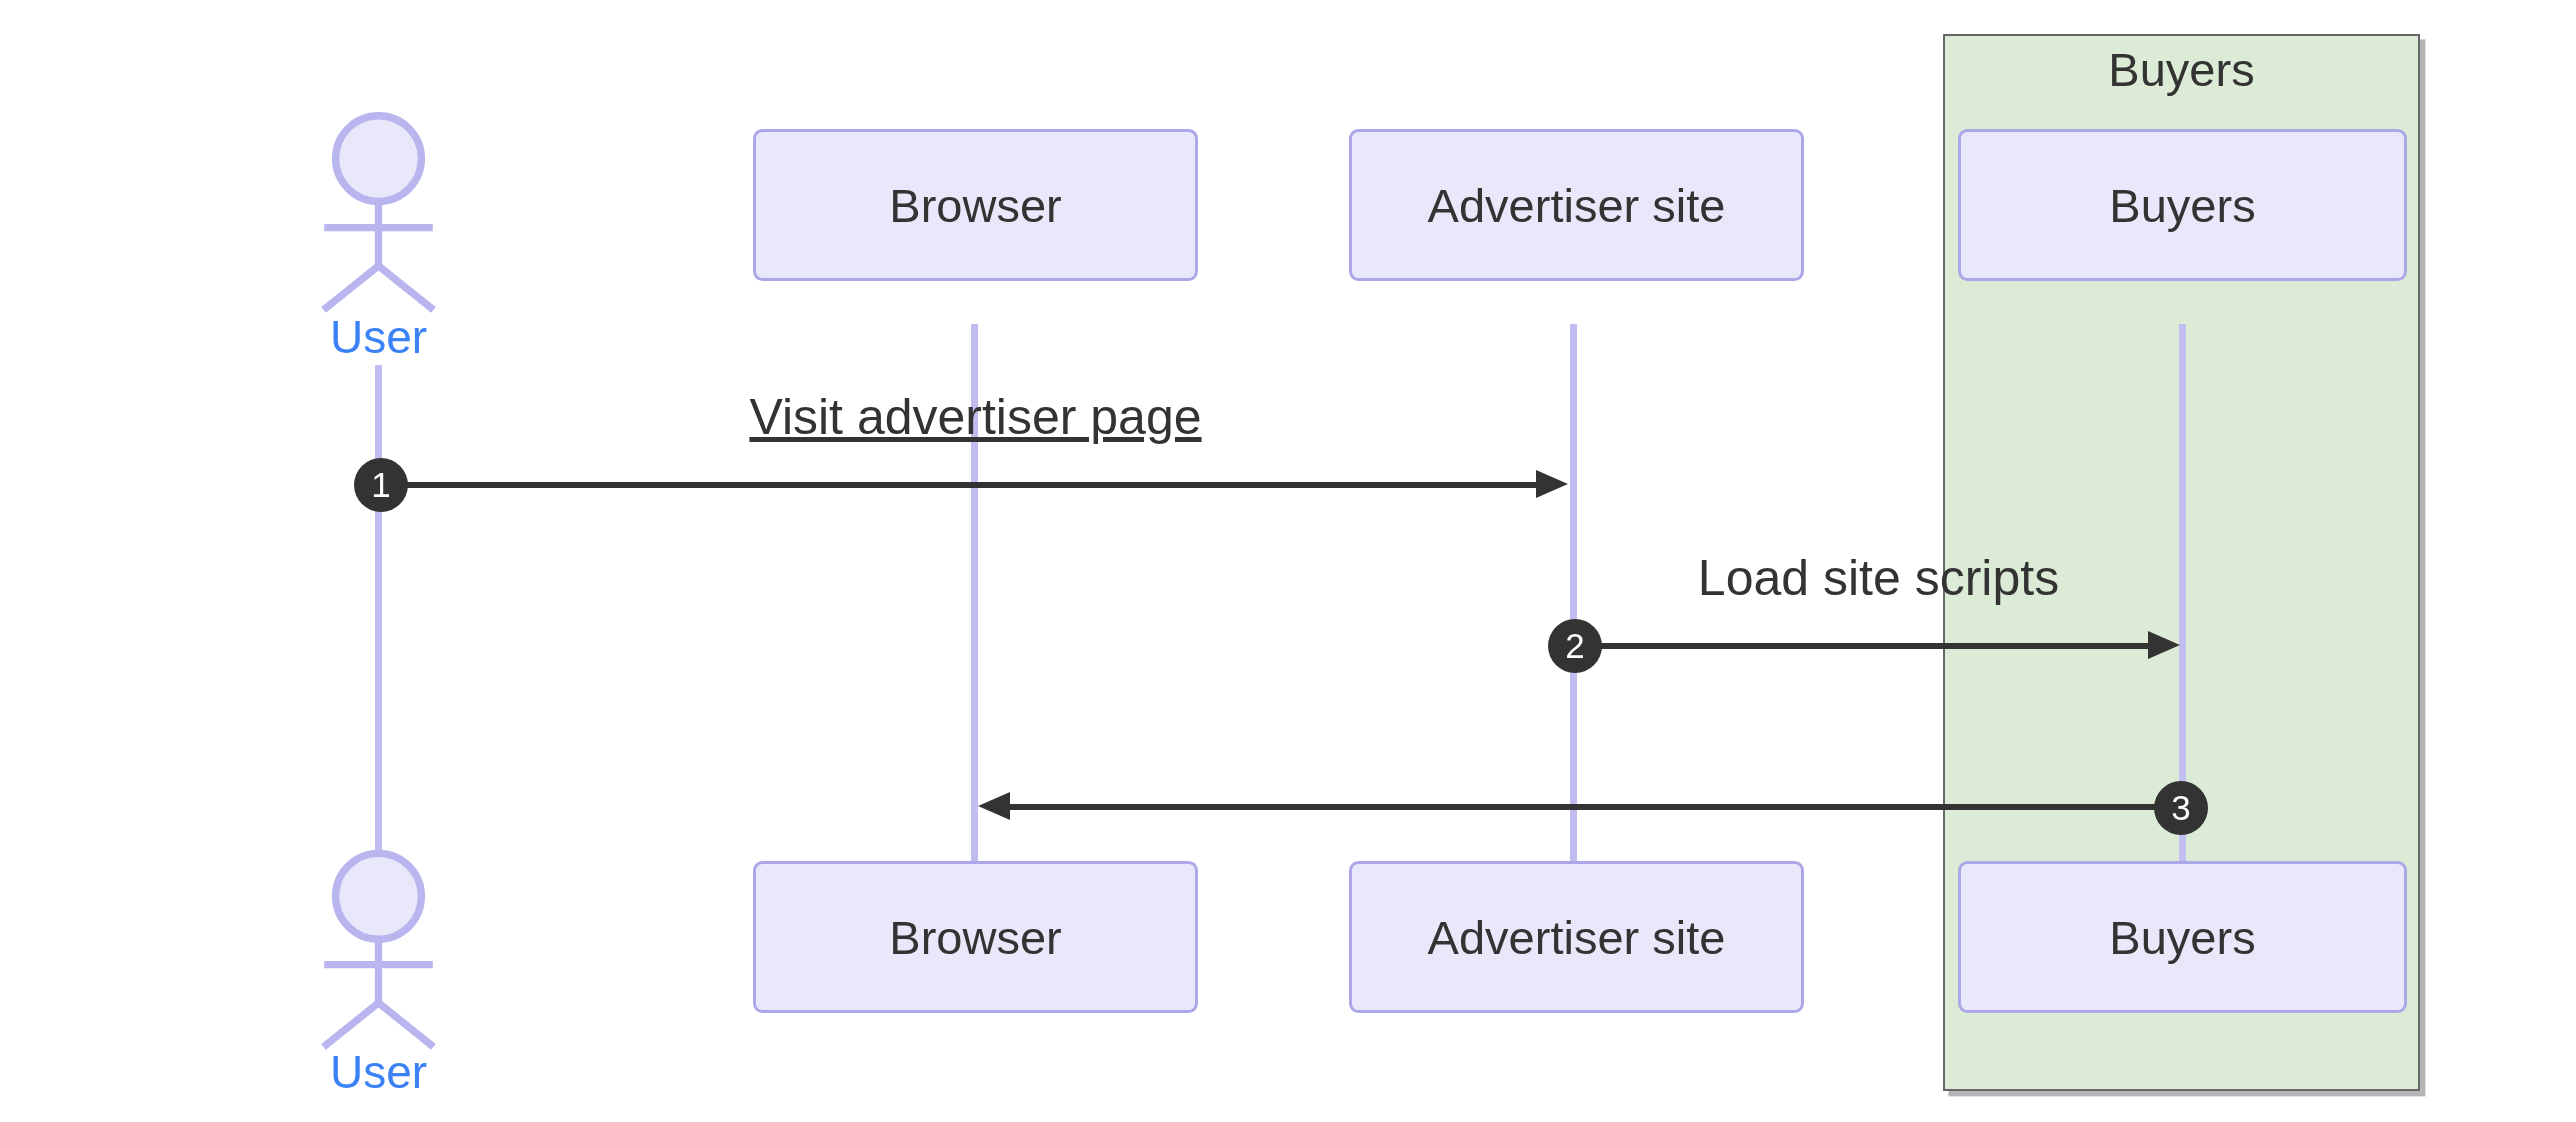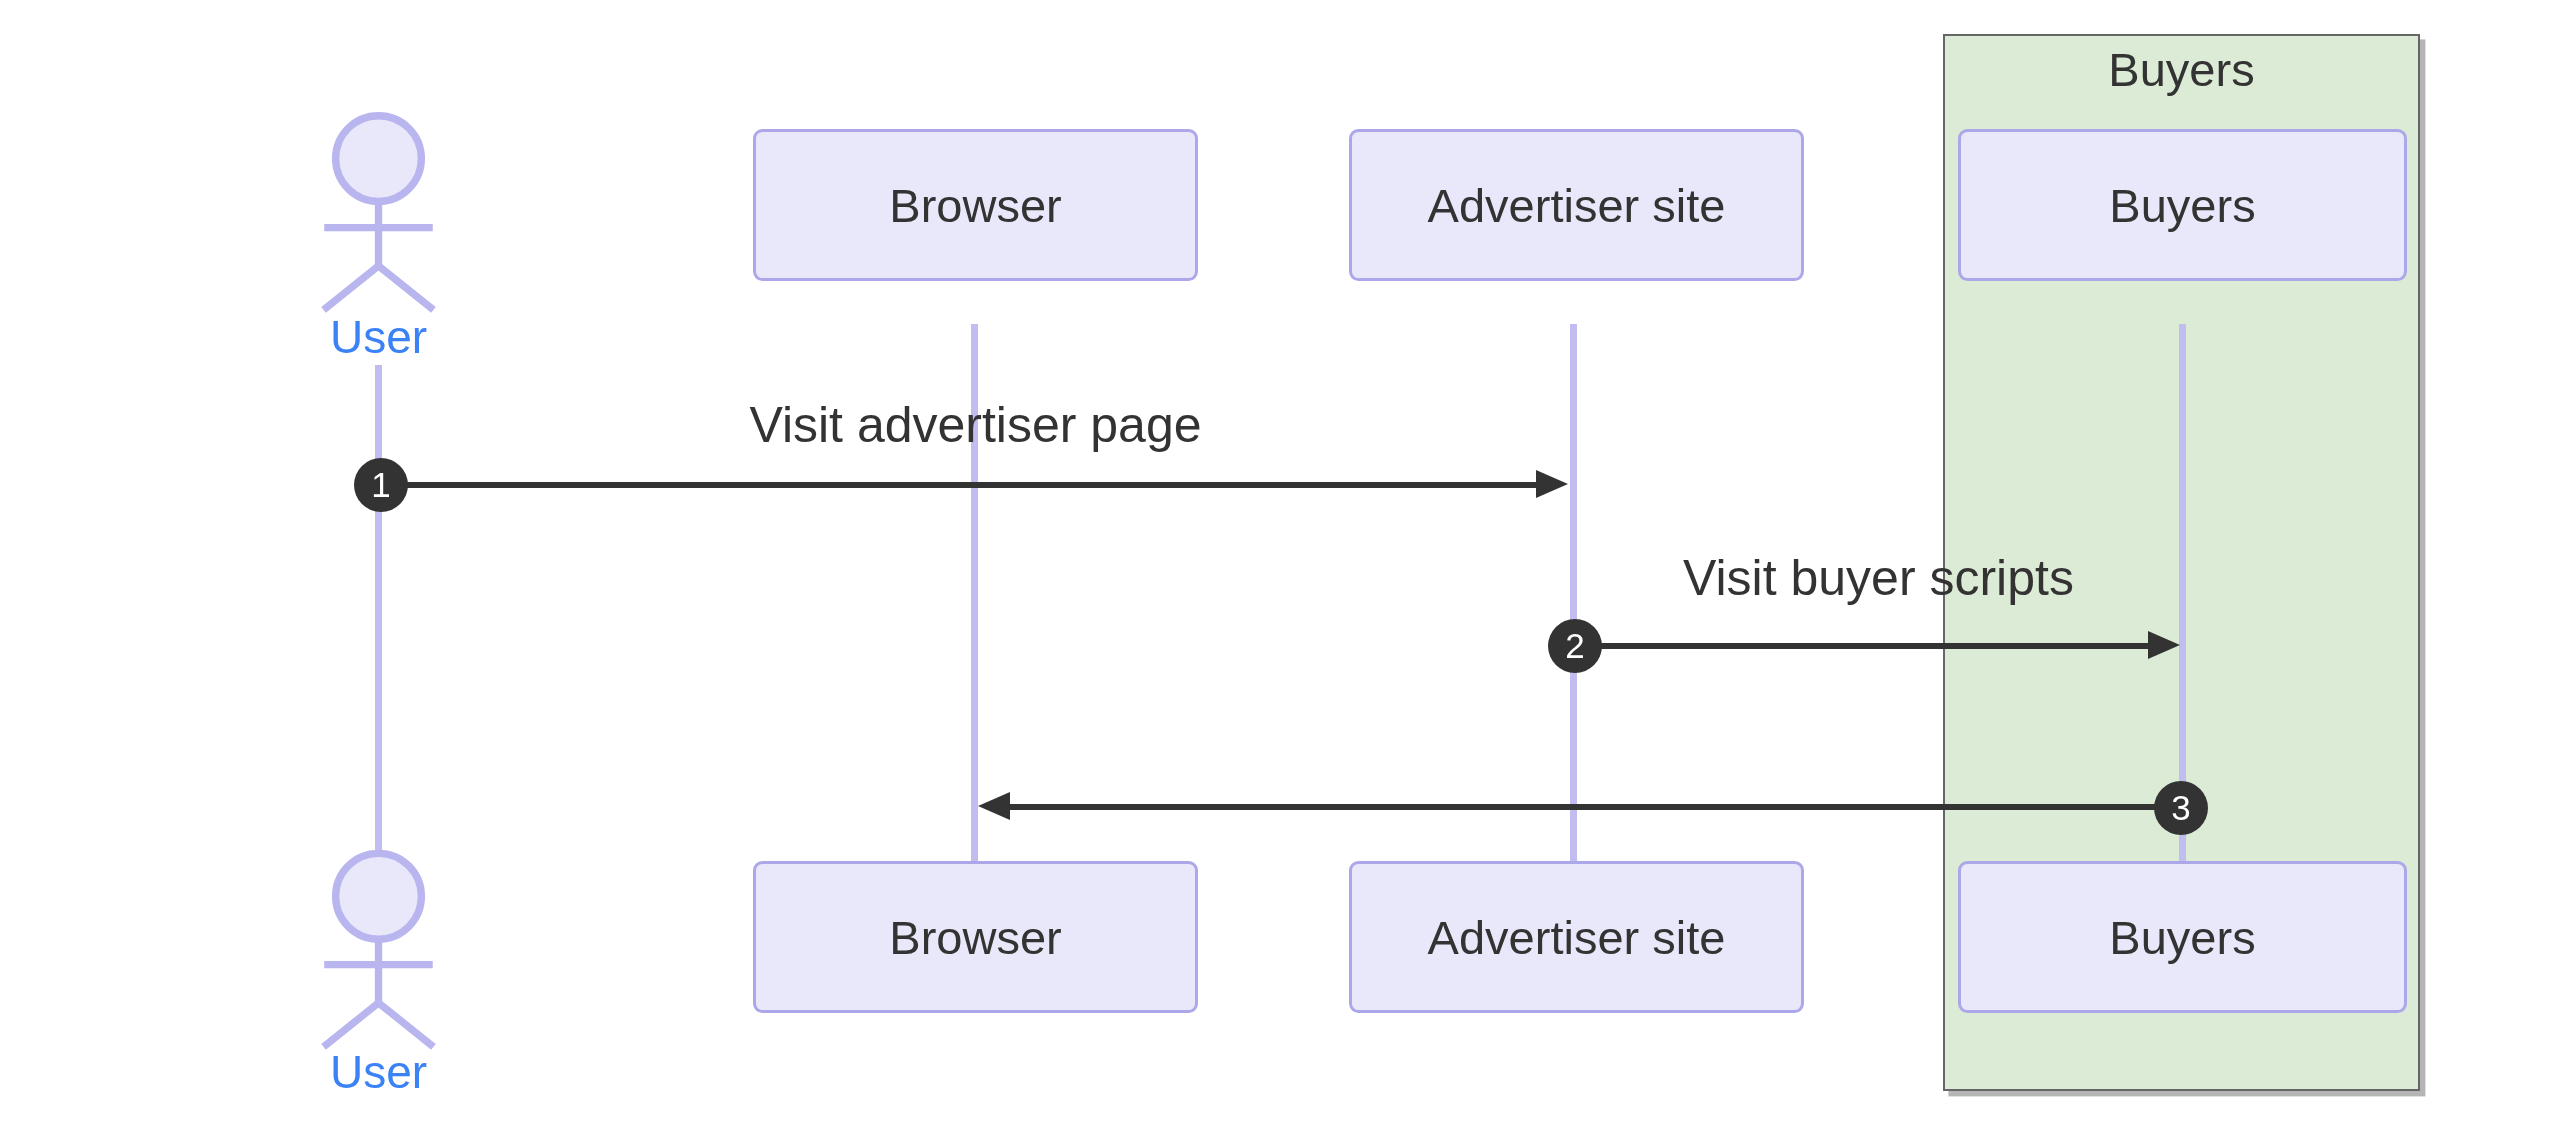--- a/index.html
+++ b/index.html
@@ -95,26 +95,26 @@
   <div class="pbox" style="left:753px;top:861px;width:445px;">
     <span class="plabel">Browser</span>
   </div>
   <div class="pbox" style="left:1349px;top:861px;width:455px;">
     <span class="plabel">Advertiser site</span>
   </div>
   <div class="pbox" style="left:1958px;top:861px;width:449px;">
     <span class="plabel">Buyers</span>
   </div>
 
-  <div class="msg-text" style="left:439px;top:396px;width:1073px;">Visit advertiser page</div>
+  <div class="msg-text" style="left:439px;top:388px;width:1073px;text-decoration:underline;">Visit advertiser page</div>
   <div class="arrow-line" style="left:381px;top:482px;width:1158px;"></div>
   <div class="arrow-head-right" style="left:1536px;top:470px;"></div>
   <div class="badge" style="left:354px;top:458px;">1</div>
 
-  <div class="msg-text" style="left:1409px;top:549px;width:939px;">Visit buyer scripts</div>
+  <div class="msg-text" style="left:1409px;top:549px;width:939px;">Load site scripts</div>
   <div class="arrow-line" style="left:1574px;top:643px;width:575px;"></div>
   <div class="arrow-head-right" style="left:2148px;top:631px;"></div>
   <div class="badge" style="left:1548px;top:619px;">2</div>
 
   <div class="arrow-line" style="left:1010px;top:804px;width:1171px;"></div>
   <div class="arrow-head-left" style="left:978px;top:792px;"></div>
   <div class="badge" style="left:2154px;top:781px;">3</div>
 
 </div>
 

